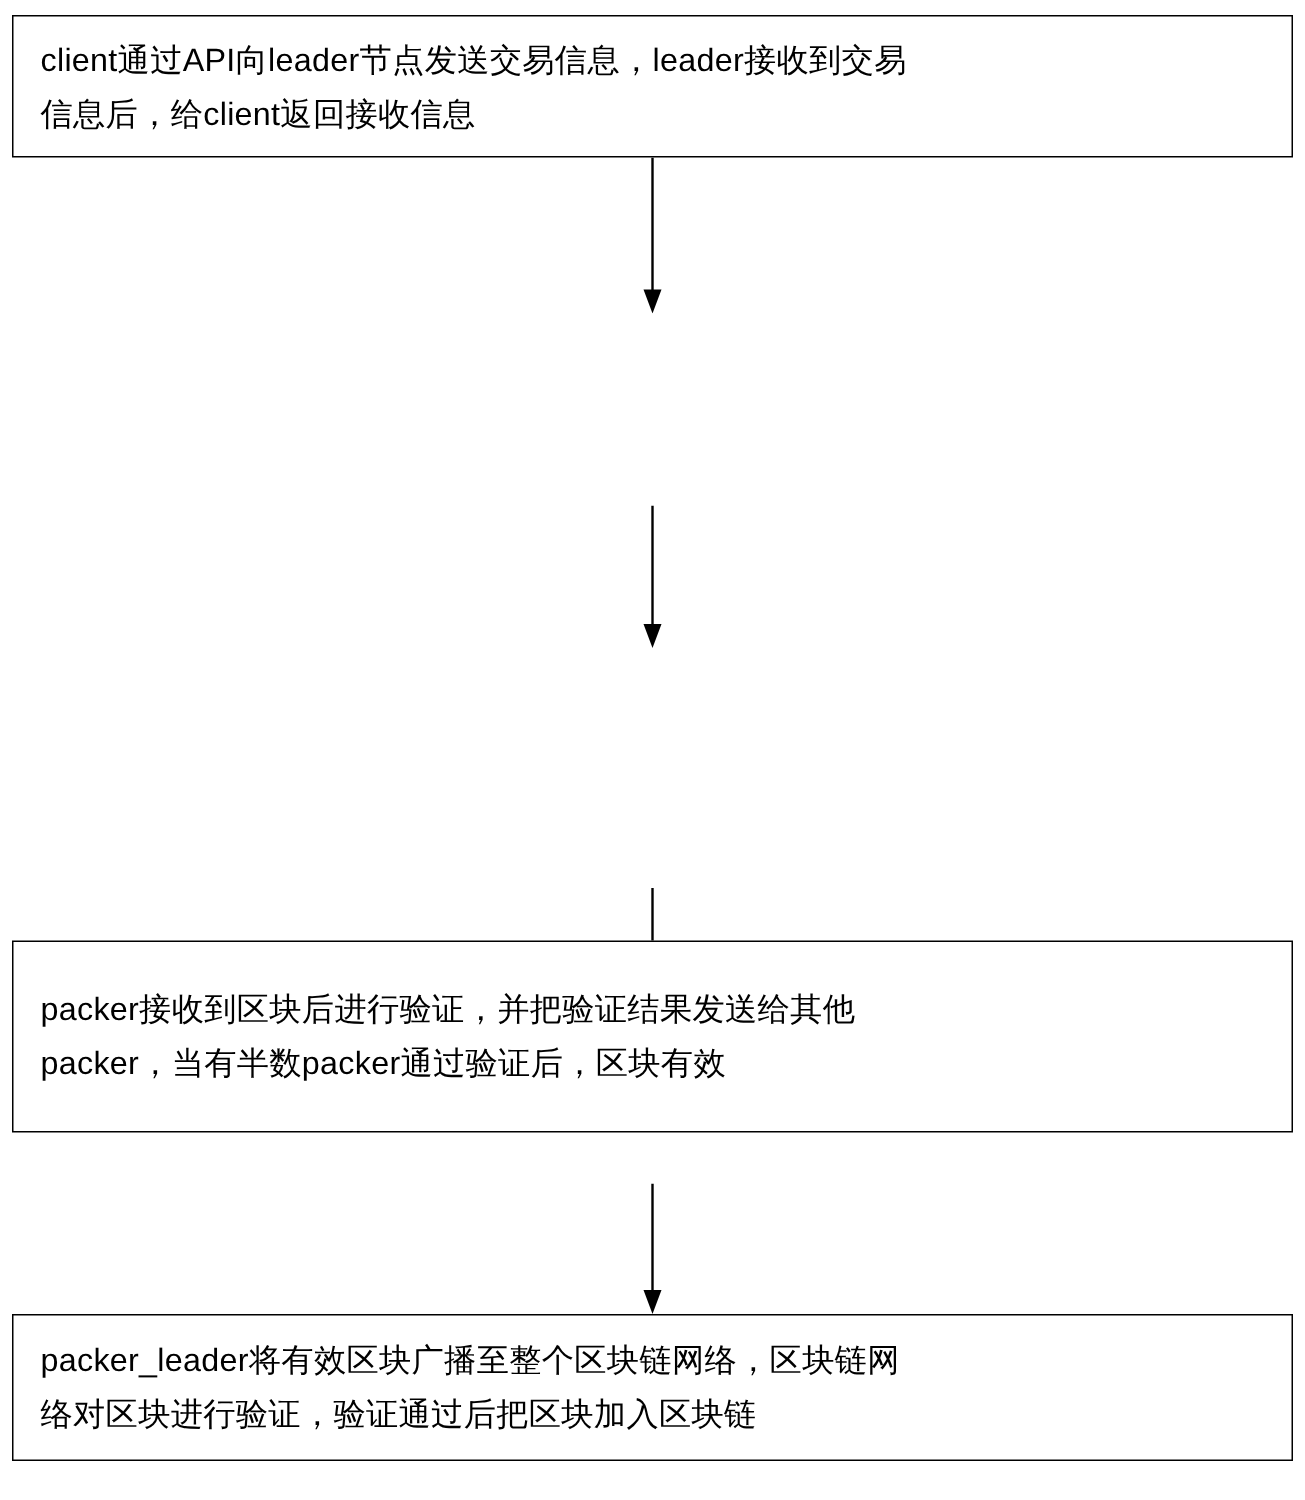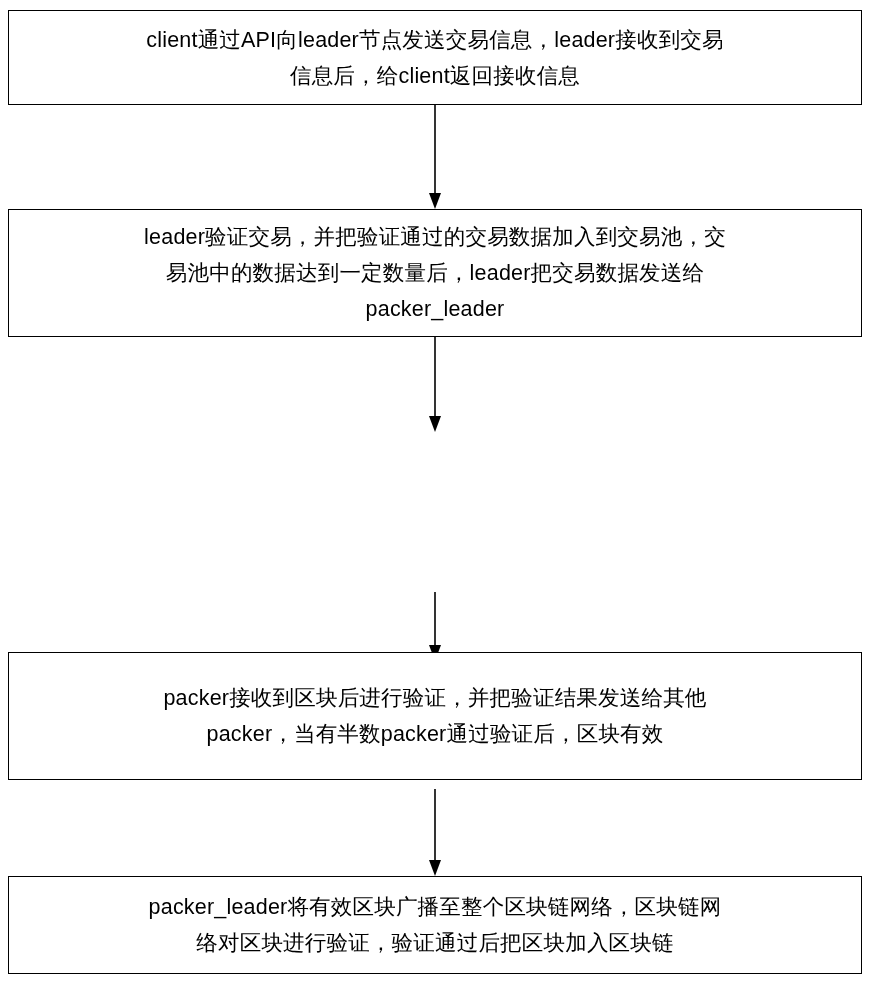--- a/index.html
+++ b/index.html
@@ -28,31 +28,31 @@
     border: 1.6px solid #000000;
     background: #ffffff;
     display: flex;
     align-items: center;
     justify-content: center;
     padding: 6px 18px;
   }
   .node-text {
     display: block;
     width: 100%;
-    text-align: center;
+    text-align: left;
     font-size: 21.5px;
     line-height: 36px;
     letter-spacing: 0.2px;
     white-space: pre-line;
     font-family: "Liberation Sans", sans-serif;
   }
   .node-1 { top: 10px;  height: 95px; }
   .node-2 { top: 209px; height: 128px; }
   .node-3 { top: 432px; height: 160px; }
-  .node-4 { top: 652px; height: 128px; }
+  .node-4 { top: 627px; height: 128px; }
   .node-5 { top: 876px; height: 98px; }
 
   .connector {
     position: absolute;
     left: 0;
     width: 870px;
     pointer-events: none;
   }
   .c1 { top: 105px;  height: 104px; }
   .c2 { top: 337px;  height: 95px; }
@@ -69,25 +69,20 @@
 信息后，给client返回接收信息</span>
   </div>
 
   <div class="connector c1">
     <svg width="870" height="104" viewBox="0 0 870 104">
       <line x1="435" y1="0" x2="435" y2="92" stroke="#000000" stroke-width="1.6"></line>
       <polygon points="435,104 429,88 441,88" fill="#000000"></polygon>
     </svg>
   </div>
 
-  <div class="node node-2">
-    <span class="node-text">leader验证交易，并把验证通过的交易数据加入到交易池，交
-易池中的数据达到一定数量后，leader把交易数据发送给
-packer_leader</span>
-  </div>
 
   <div class="connector c2">
     <svg width="870" height="95" viewBox="0 0 870 95">
       <line x1="435" y1="0" x2="435" y2="83" stroke="#000000" stroke-width="1.6"></line>
       <polygon points="435,95 429,79 441,79" fill="#000000"></polygon>
     </svg>
   </div>
 
 
   <div class="connector c3">

